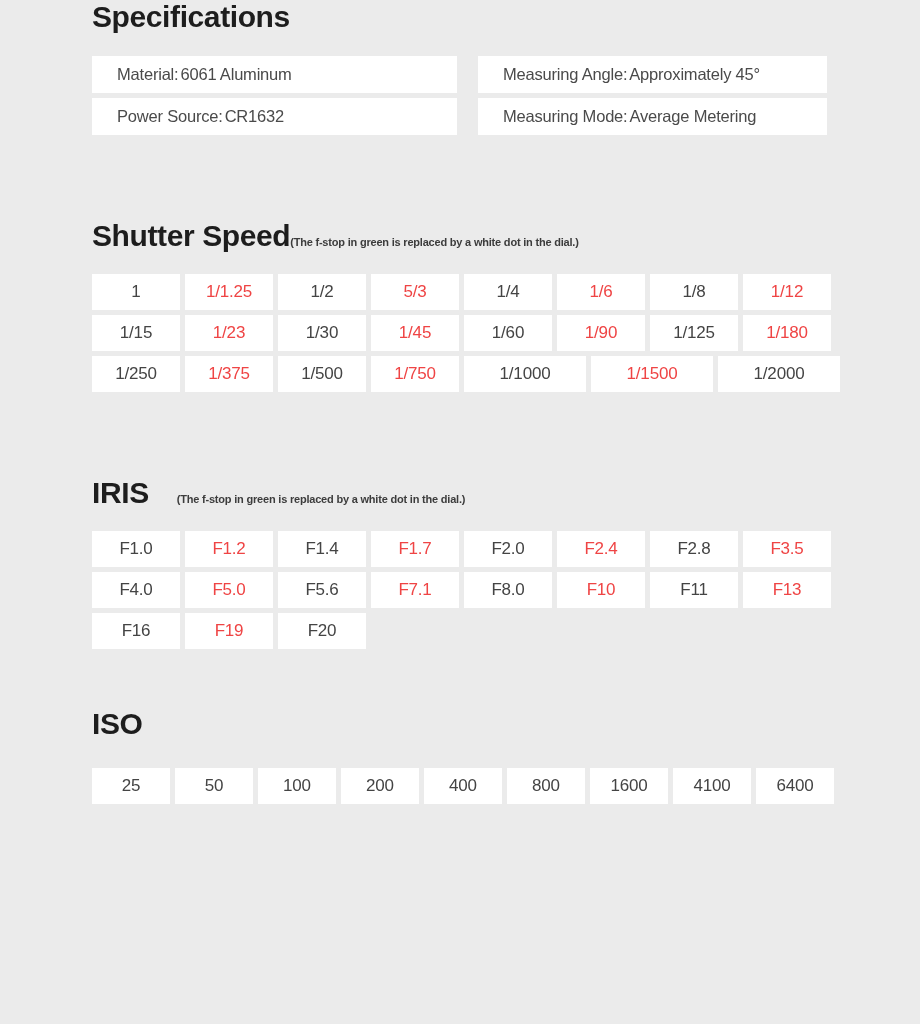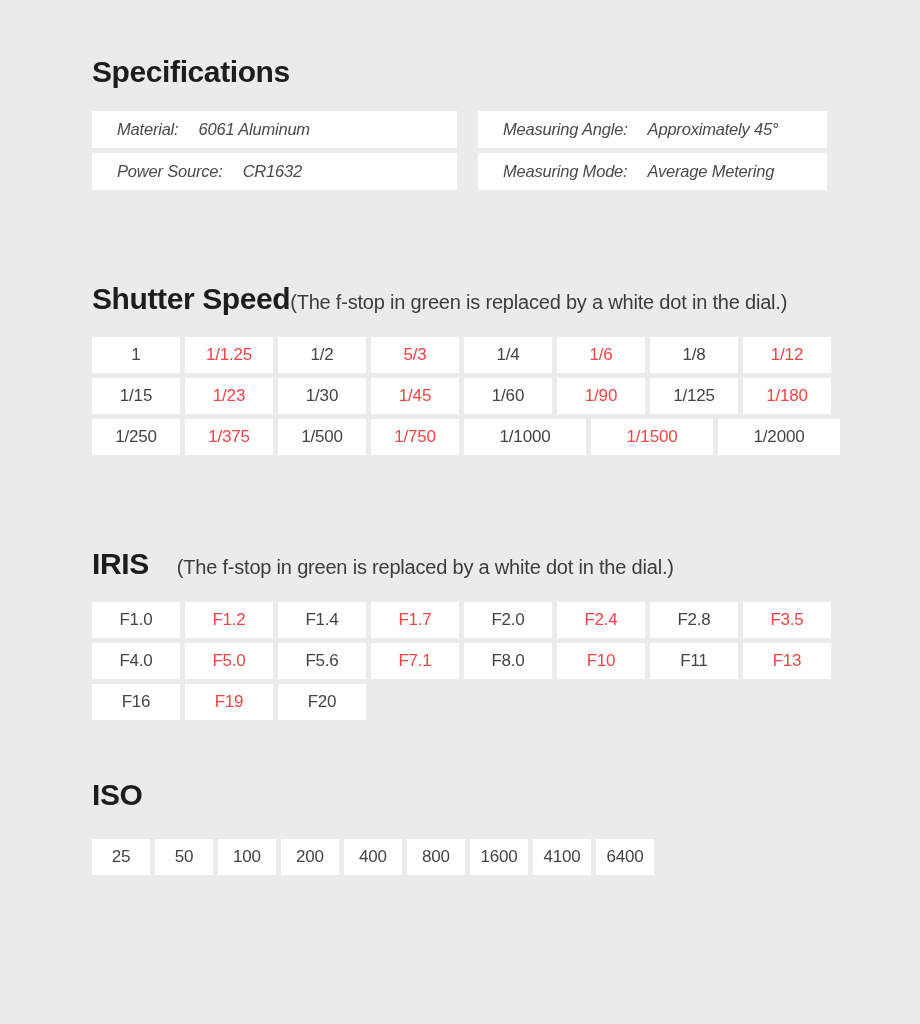--- a/index.html
+++ b/index.html
@@ -28,57 +28,56 @@
     align-items: baseline;
   }
   .section-title {
     font-size: 30px;
     font-weight: bold;
     color: #1d1d1d;
     letter-spacing: -0.4px;
     line-height: 1.1;
   }
   .section-sub {
-    font-size: 20px;
+    font-size: 11px;
     color: #3c3c3c;
-    font-weight: normal;
+    font-weight: bold;
     letter-spacing: -0.2px;
     line-height: 1.1;
     margin-top: 43px;
   }
 
-  #specs-head { padding-top: 55px; }
+  #specs-head { }
   #shutter-head { padding-top: 58px; }
   #iris-head { padding-top: 58px; gap: 28px; }
   #iso-head { padding-top: 58px; }
 
   
   .spec-wrap {
     margin-top: 23px;
     padding-left: 92px;
     display: flex;
     gap: 5px;
-    font-style: italic;
   }
   .spec-col { display: flex; flex-direction: column; gap: 5px; }
   .spec-col.left  { width: 365px; }
   .spec-col.right { width: 365px; padding-left: 16px; }
   .spec-cell {
     background: #ffffff;
     height: 37px;
     display: flex;
     align-items: center;
     padding-left: 25px;
     font-size: 16.5px;
     color: #4a4a4a;
     letter-spacing: -0.2px;
     white-space: nowrap;
   }
   .spec-label { color: #4a4a4a; }
-  .spec-value { color: #4a4a4a; margin-left: 20px; }
+  .spec-value { color: #4a4a4a; margin-left: 2px; }
 
   
   .grid {
     margin-top: 22px;
     padding-left: 92px;
     display: flex;
     flex-direction: column;
     gap: 5px;
   }
   .grid-row {
@@ -91,21 +90,21 @@
     display: flex;
     align-items: center;
     justify-content: center;
     font-size: 17px;
     color: #444444;
     letter-spacing: -0.2px;
     white-space: nowrap;
   }
   .cell.w-std  { width: 88px; }
   .cell.w-wide { width: 122px; }
-  .cell.w-iso  { width: 58px; }
+  .cell.w-iso  { width: 78px; }
   .cell.green { color: #ef4444; }
 
   #iso-grid { margin-top: 28px; }
 </style>
 </head>
 <body>
 
 <div class="page">
 
   <div class="section-head" id="specs-head">

